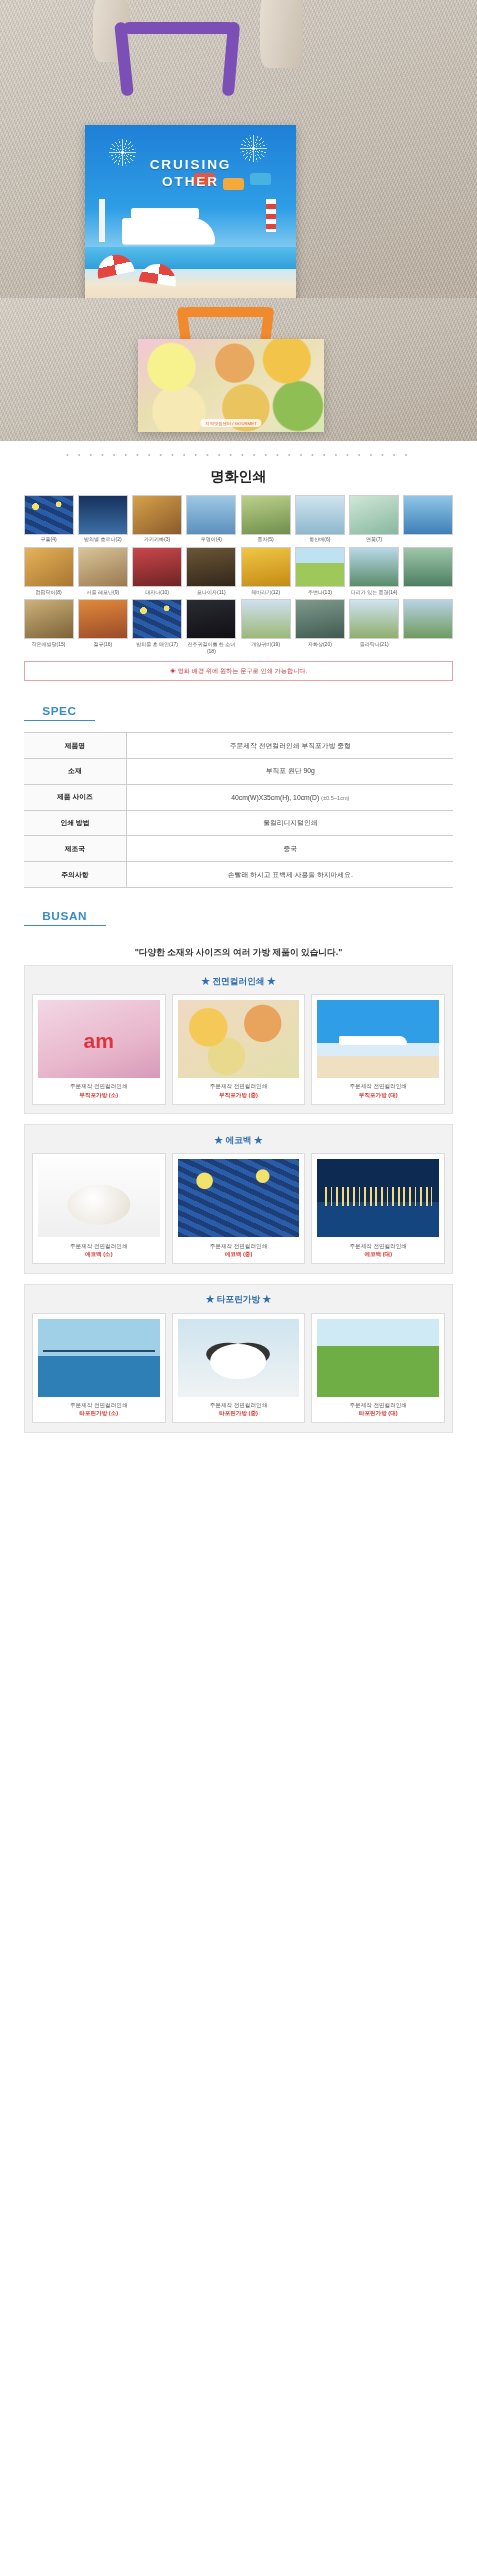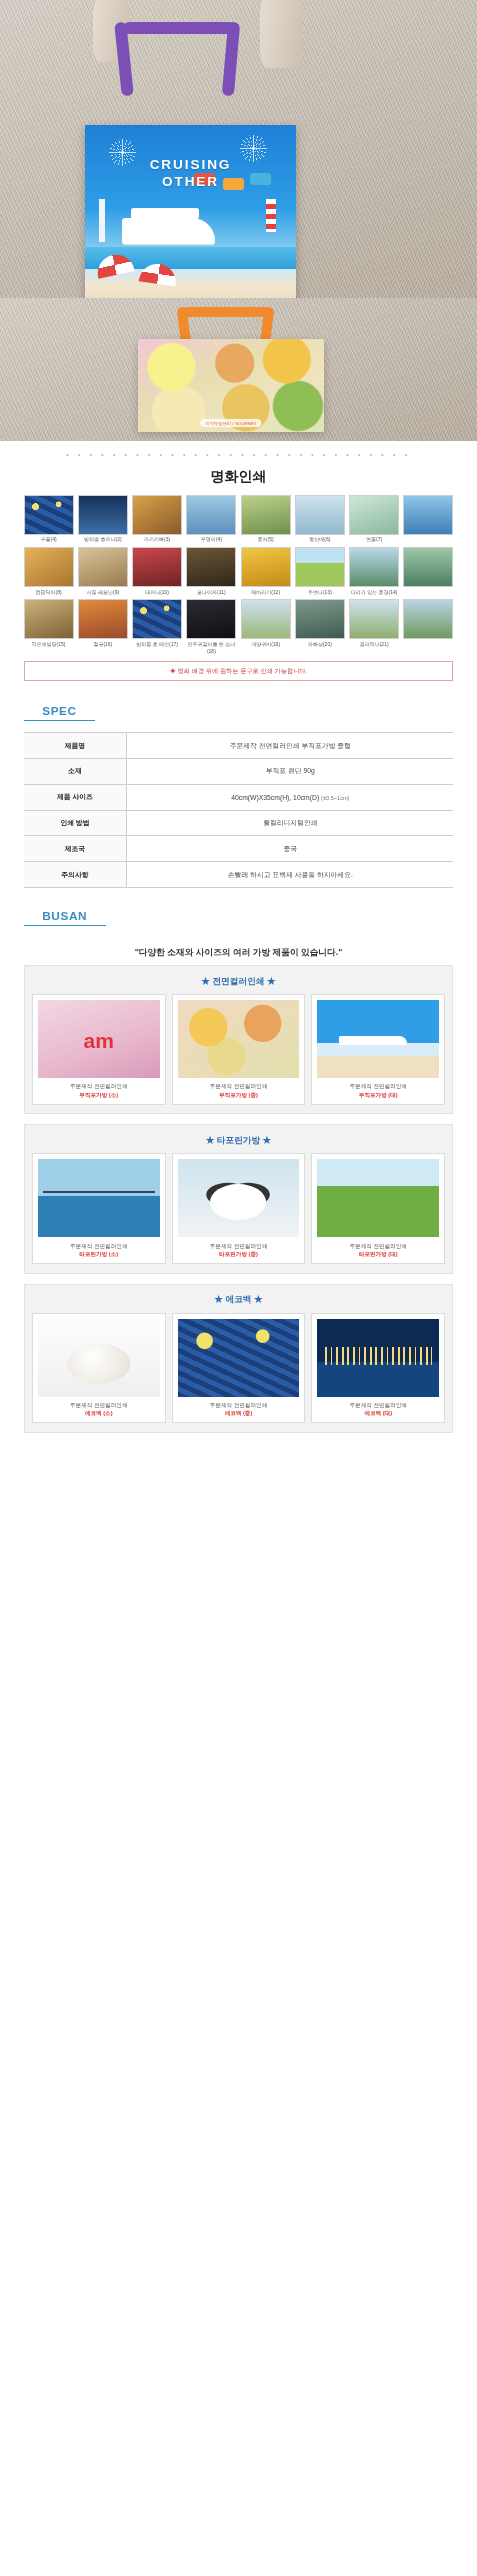--- a/index.html
+++ b/index.html
@@ -434,20 +434,48 @@
           <div class="card-cap">
             <span>주문제작 전면컬러인쇄</span><br>
             <span class="hl">부직포가방 (대)</span>
           </div>
         </div>
       </div>
     </div>
 
     
     <div class="group">
+      <div class="group-title">★ 에코백 ★</div>
+      <div class="cards">
+        <div class="card">
+          <div class="card-img thumb-dog"></div>
+          <div class="card-cap">
+            <span>주문제작 전면컬러인쇄</span><br>
+            <span class="hl">에코백 (소)</span>
+          </div>
+        </div>
+        <div class="card">
+          <div class="card-img thumb-starry"></div>
+          <div class="card-cap">
+            <span>주문제작 전면컬러인쇄</span><br>
+            <span class="hl">에코백 (중)</span>
+          </div>
+        </div>
+        <div class="card">
+          <div class="card-img thumb-city"></div>
+          <div class="card-cap">
+            <span>주문제작 전면컬러인쇄</span><br>
+            <span class="hl">에코백 (대)</span>
+          </div>
+        </div>
+      </div>
+    </div>
+
+    
+    <div class="group">
       <div class="group-title">★ 타포린가방 ★</div>
       <div class="cards">
         <div class="card">
           <div class="card-img thumb-bridge"></div>
           <div class="card-cap">
             <span>주문제작 전면컬러인쇄</span><br>
             <span class="hl">타포린가방 (소)</span>
           </div>
         </div>
         <div class="card">
@@ -455,48 +483,20 @@
           <div class="card-cap">
             <span>주문제작 전면컬러인쇄</span><br>
             <span class="hl">타포린가방 (중)</span>
           </div>
         </div>
         <div class="card">
           <div class="card-img thumb-green"></div>
           <div class="card-cap">
             <span>주문제작 전면컬러인쇄</span><br>
             <span class="hl">타포린가방 (대)</span>
-          </div>
-        </div>
-      </div>
-    </div>
-
-    
-    <div class="group">
-      <div class="group-title">★ 에코백 ★</div>
-      <div class="cards">
-        <div class="card">
-          <div class="card-img thumb-dog"></div>
-          <div class="card-cap">
-            <span>주문제작 전면컬러인쇄</span><br>
-            <span class="hl">에코백 (소)</span>
-          </div>
-        </div>
-        <div class="card">
-          <div class="card-img thumb-starry"></div>
-          <div class="card-cap">
-            <span>주문제작 전면컬러인쇄</span><br>
-            <span class="hl">에코백 (중)</span>
-          </div>
-        </div>
-        <div class="card">
-          <div class="card-img thumb-city"></div>
-          <div class="card-cap">
-            <span>주문제작 전면컬러인쇄</span><br>
-            <span class="hl">에코백 (대)</span>
           </div>
         </div>
       </div>
     </div>
   </div>
 
   <div class="footer-gap"></div>
 </div>
 
 

